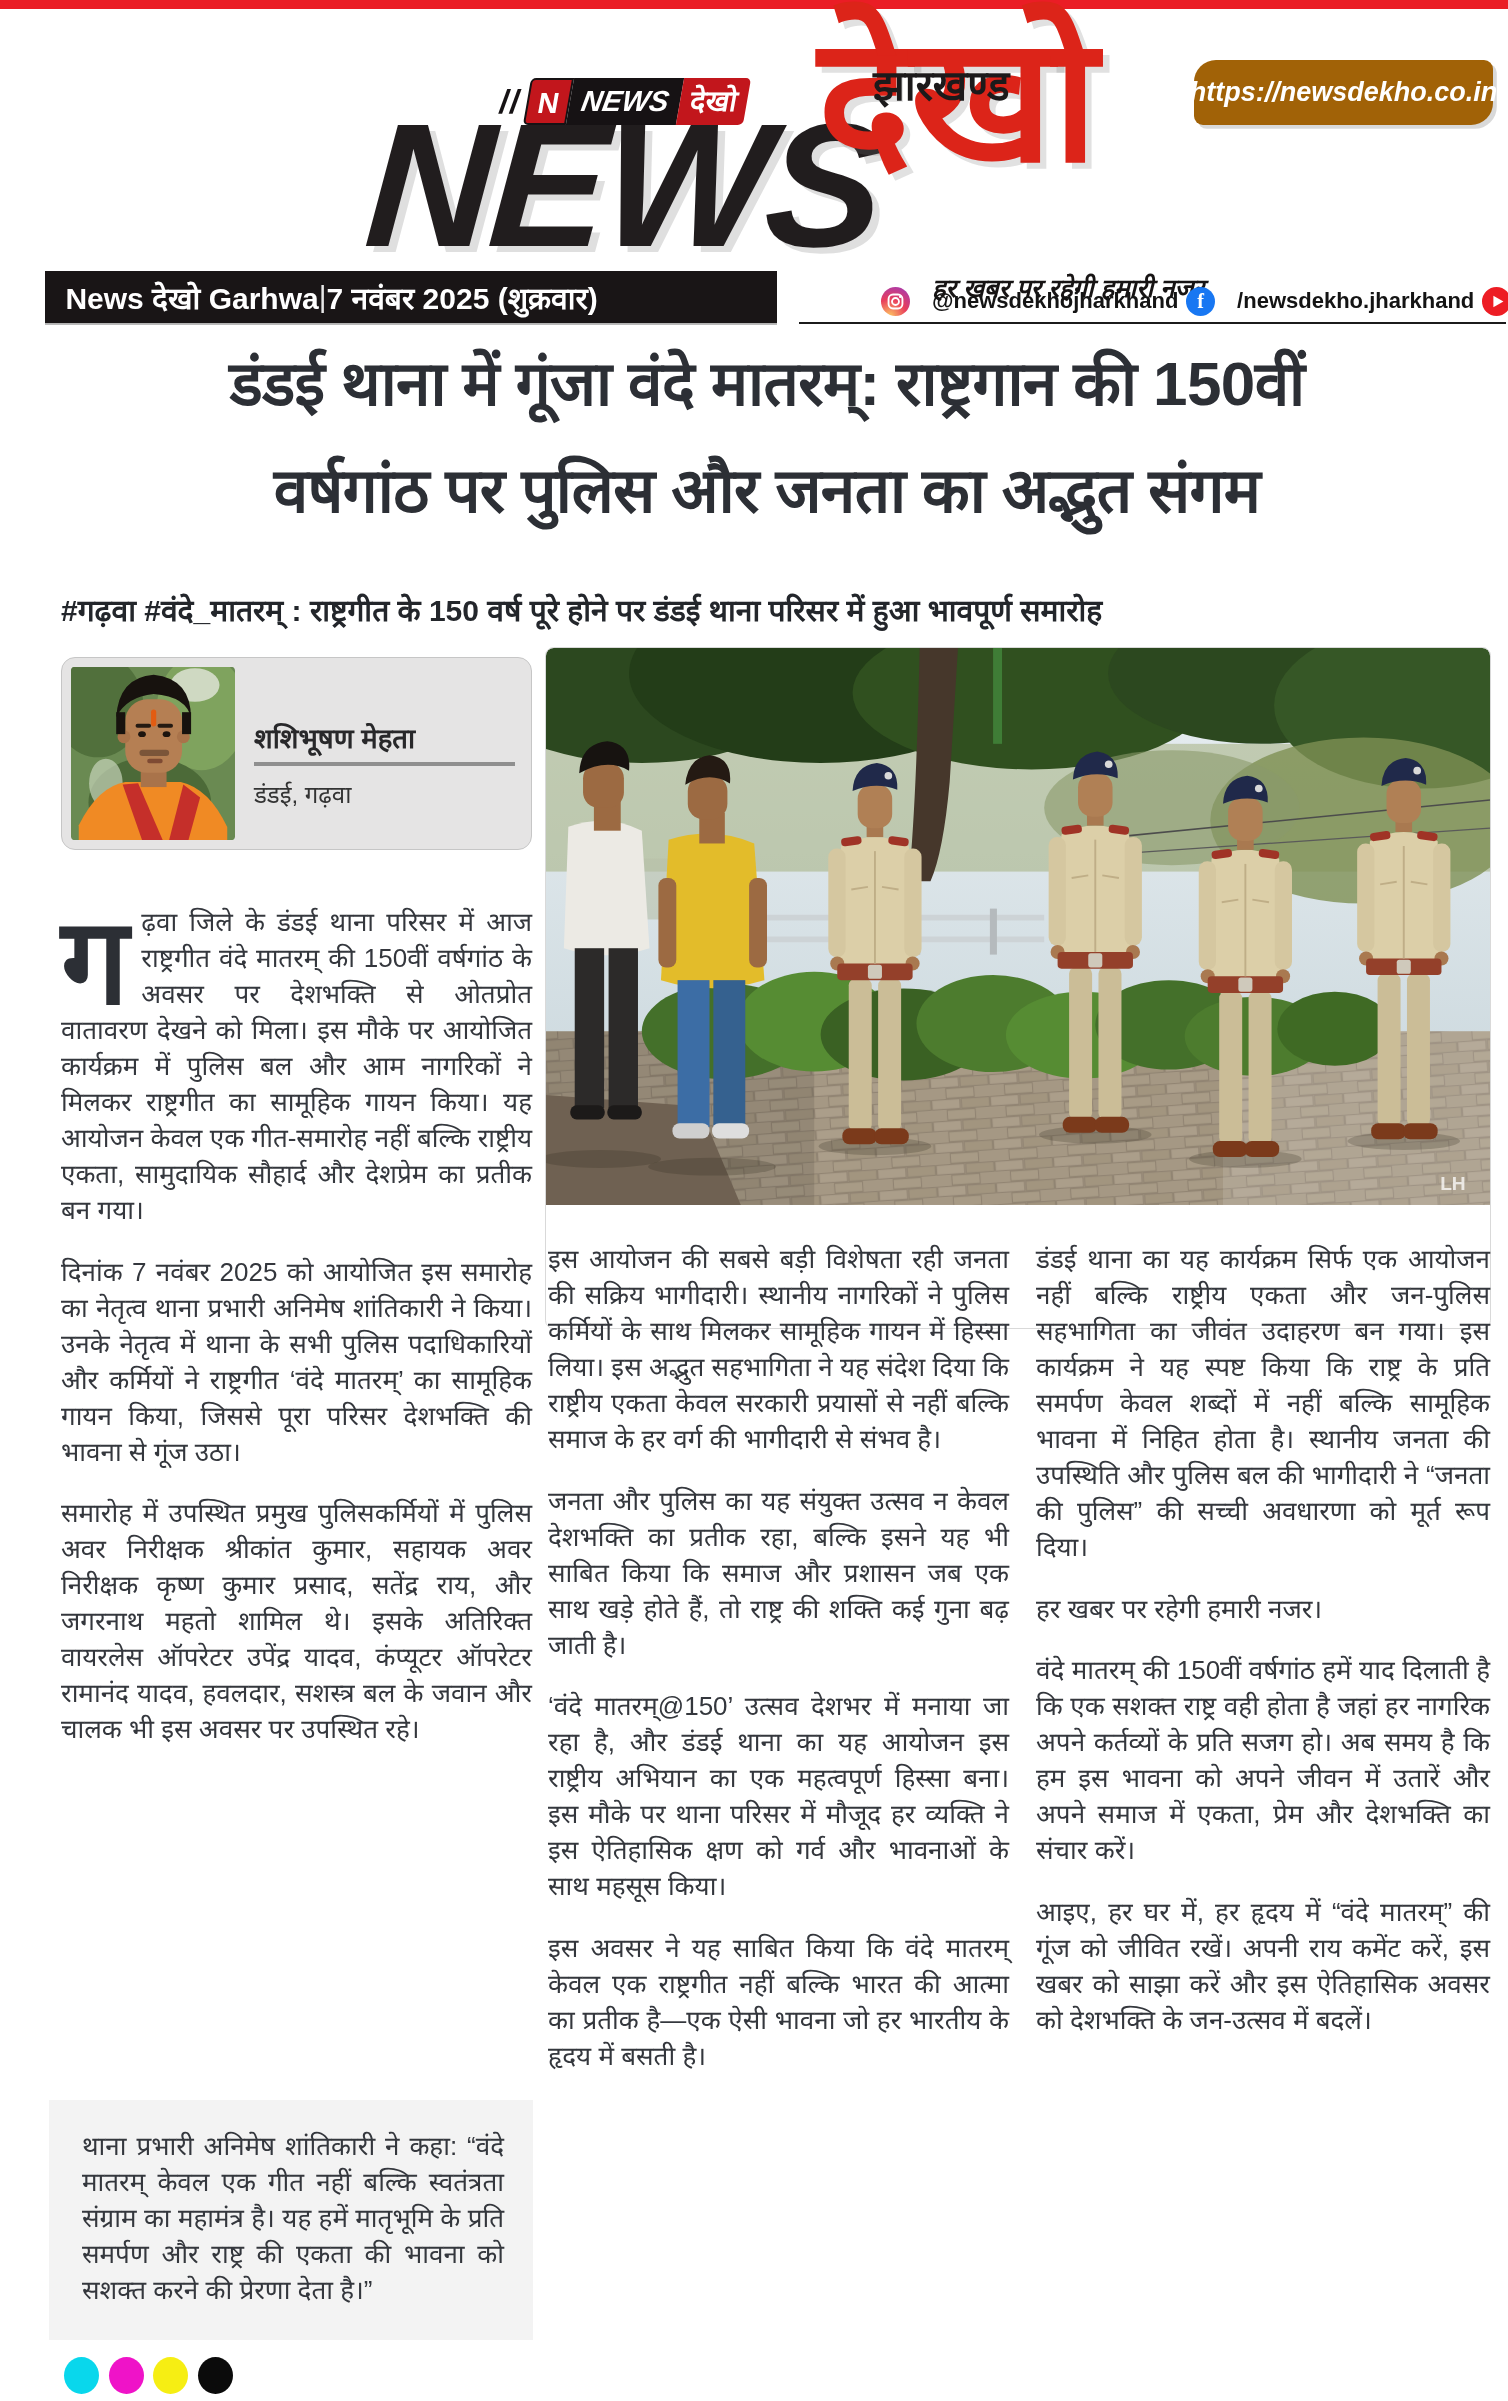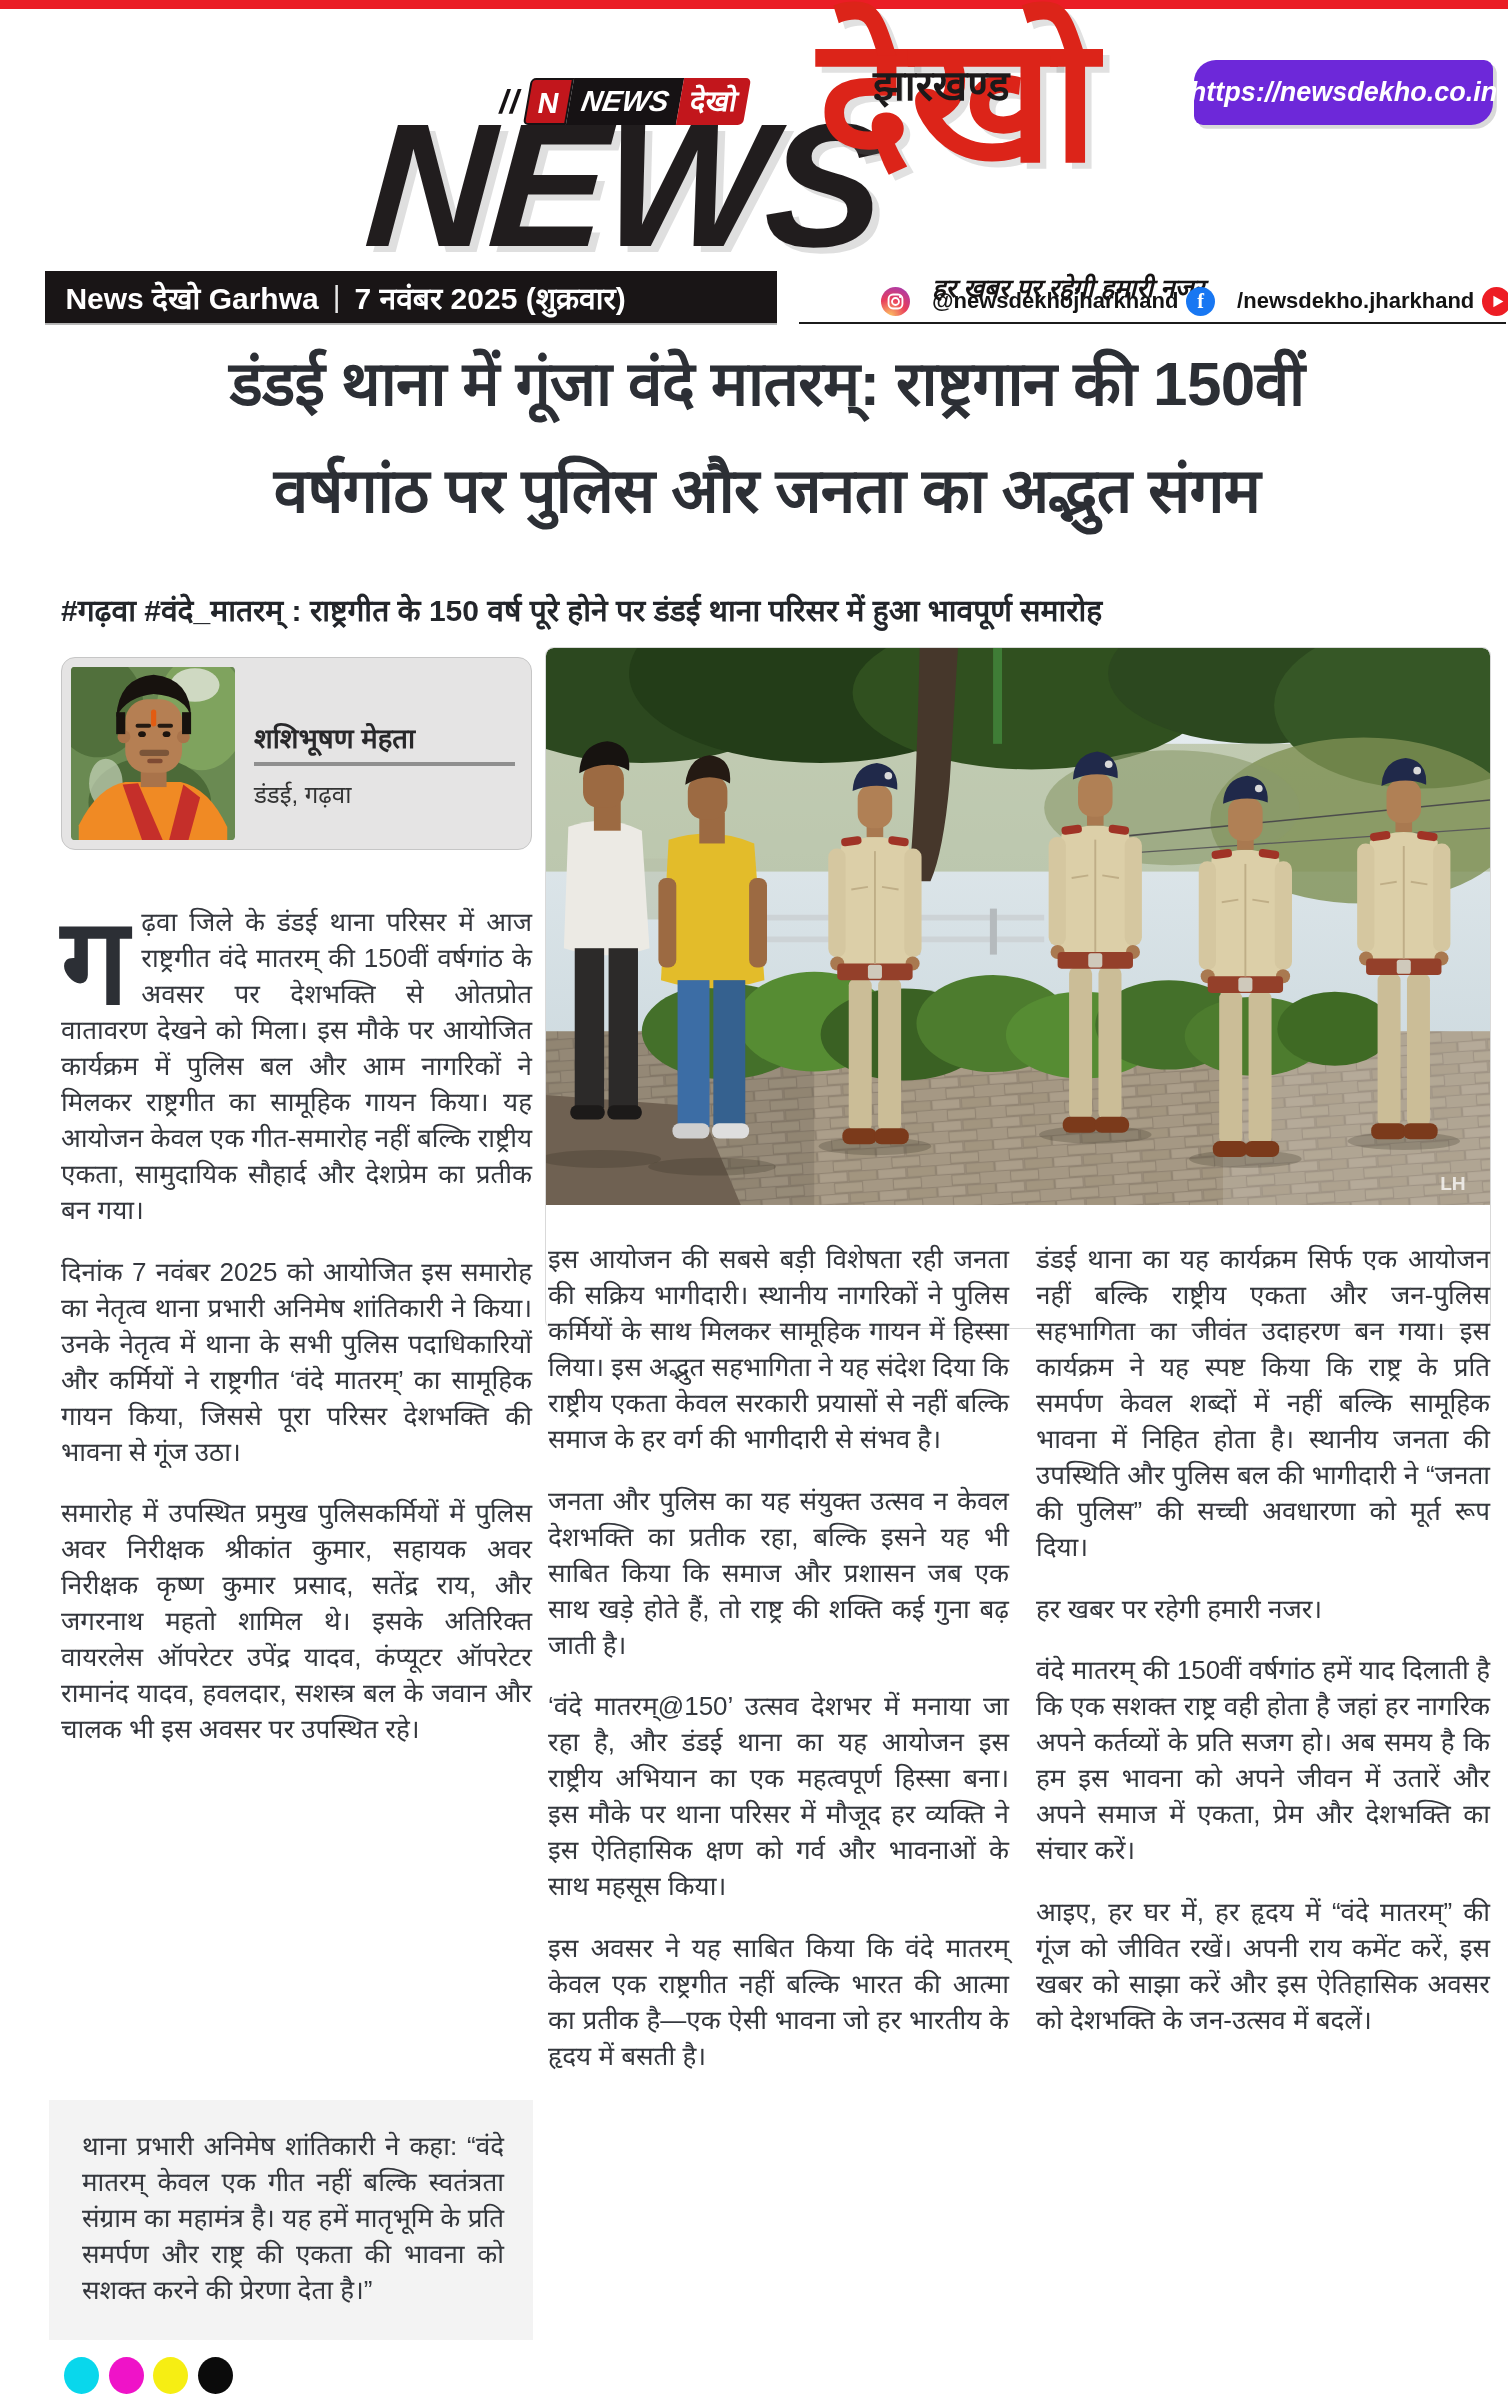--- a/index.html
+++ b/index.html
@@ -29,30 +29,30 @@
     position:absolute;left:818px;top:3.8px;font-size:174px;line-height:192px;font-weight:800;
     color:#dc2419;text-shadow:6.4px 6.4px 0 rgba(120,120,120,0.22);
   }
   .region{
     position:absolute;left:873px;top:55px;font-size:42px;font-weight:800;color:#1c1a1b;
   }
   .tagline{
     position:absolute;left:932px;top:270px;font-size:25.6px;font-weight:800;font-style:italic;color:#171414;
   }
   .url-badge{
-    position:absolute;left:1194px;top:60px;width:299px;height:65px;background:#6d28d9;color:#ffffff;
+    position:absolute;left:1194px;top:60px;width:299px;height:65px;background:#a16207;color:#ffffff;
     border-radius:22px 9px 22px 9px;display:flex;align-items:center;justify-content:center;
     font-size:27px;font-weight:800;font-style:italic;box-shadow:3.8px 3.8px 0 rgba(0,0,0,0.15);
   }
 
   
   .edition-bar{
     position:absolute;left:45px;top:271px;width:732px;height:52px;background:#191516;color:#fff;
     display:flex;align-items:center;padding-left:20.4px;box-sizing:border-box;
-    font-size:30px;font-weight:800;gap:14px;box-shadow:0 1.9px 0 rgba(0,0,0,.3);
+    font-size:30px;font-weight:800;box-shadow:0 1.9px 0 rgba(0,0,0,.3);
   }
   .edition-bar .sep{font-weight:400;opacity:.9;}
   .edition-bar .date{font-weight:700;}
   .social-row{
     position:absolute;left:881px;top:285px;height:32px;display:flex;align-items:center;gap:7.7px;
     font-size:22px;font-weight:800;color:#141414;white-space:nowrap;
   }
   .social-item{display:flex;align-items:center;gap:22px;}
   .social-item svg{display:block;}
   .social-rule{position:absolute;left:799px;top:322px;width:707px;height:1.9px;background:#1b1b1b;}

